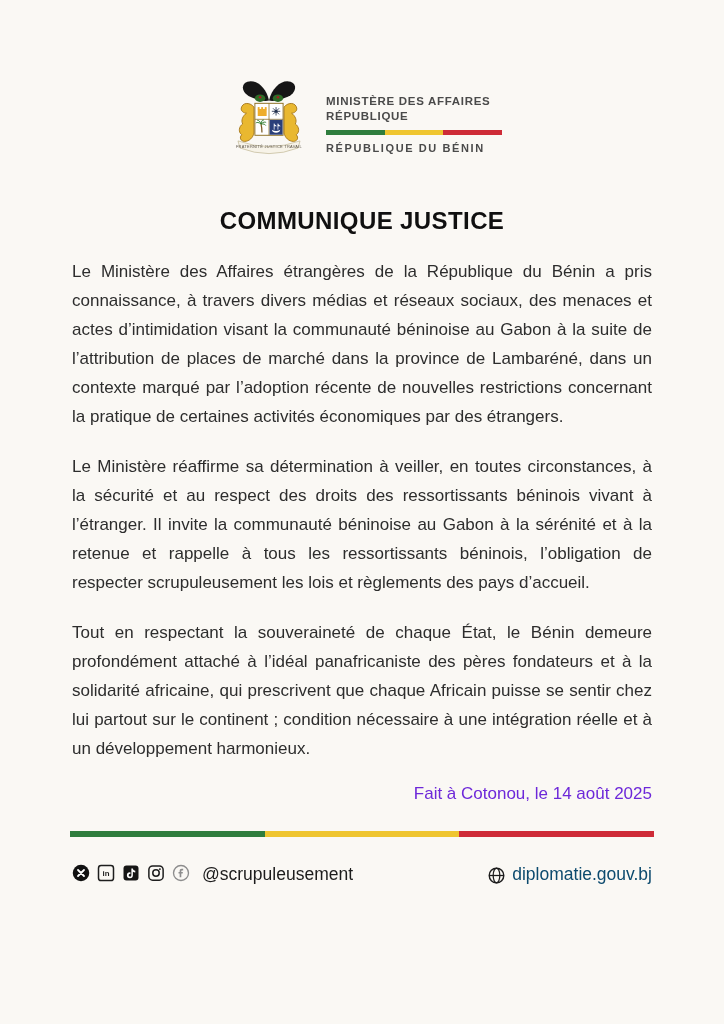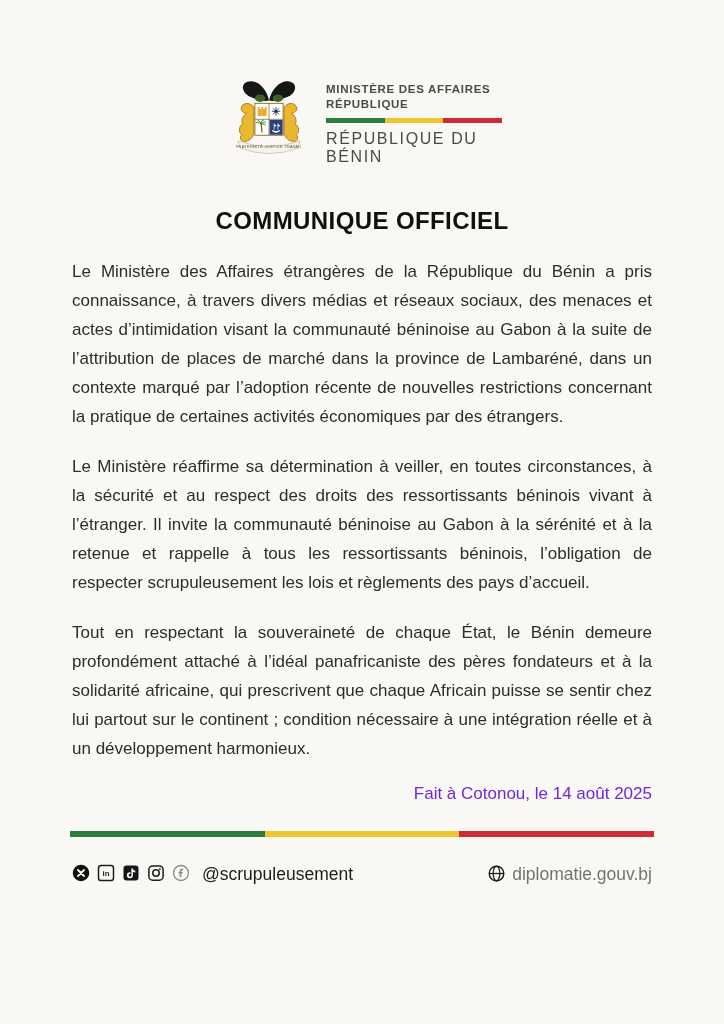--- a/index.html
+++ b/index.html
@@ -41,22 +41,22 @@
   .flag-bar{
     display:flex;
     height:4.5px;
     margin:6px 0 7px;
   }
   .flag-bar span{flex:1 1 33.33%;}
   .seg-green{background:var(--flag-green);}
   .seg-yellow{background:var(--flag-yellow);}
   .seg-red{background:var(--flag-red);}
   .republic{
-    font-size:16px;
-    font-weight:normal;
+    font-size:11px;
+    font-weight:bold;
     letter-spacing:1.6px;
     color:#4a4a4a;
   }
   
   .doc-title{
     margin:36px 0 0;
     text-align:center;
     font-size:24px;
     font-weight:bold;
     letter-spacing:.4px;
@@ -96,24 +96,24 @@
     gap:7px;
   }
   .social svg{display:block;}
   .handle{
     margin-left:5px;
     font-size:17.5px;
     color:#1c1c1c;
   }
   .website{
     display:flex;
-    align-items:flex-start;
+    align-items:flex-end;
     gap:6px;
     font-size:17.5px;
-    color:#737373;
+    color:#0c4a6e;
   }
 </style>
 </head>
 <body>
 
 <div class="page">
 
   <header class="doc-header">
     <div class="emblem">
       <svg viewBox="0 0 100 100" width="94" height="94">
@@ -175,21 +175,21 @@
       <div class="ministry-line">RÉPUBLIQUE</div>
       <div class="flag-bar">
         <span class="seg-green"></span>
         <span class="seg-yellow"></span>
         <span class="seg-red"></span>
       </div>
       <div class="republic">RÉPUBLIQUE DU BÉNIN</div>
     </div>
   </header>
 
-  <h1 class="doc-title">COMMUNIQUE OFFICIEL</h1>
+  <h1 class="doc-title">COMMUNIQUE JUSTICE</h1>
 
   <main class="doc-body">
     <p>Le Ministère des Affaires étrangères de la République du Bénin a pris connaissance, à travers divers médias et réseaux sociaux, des menaces et actes d’intimidation visant la communauté béninoise au Gabon à la suite de l’attribution de places de marché dans la province de Lambaréné, dans un contexte marqué par l’adoption récente de nouvelles restrictions concernant la pratique de certaines activités économiques par des étrangers.</p>
     <p>Le Ministère réaffirme sa détermination à veiller, en toutes circonstances, à la sécurité et au respect des droits des ressortissants béninois vivant à l’étranger. Il invite la communauté béninoise au Gabon à la sérénité et à la retenue et rappelle à tous les ressortissants béninois, l’obligation de respecter scrupuleusement les lois et règlements des pays d’accueil.</p>
     <p>Tout en respectant la souveraineté de chaque État, le Bénin demeure profondément attaché à l’idéal panafricaniste des pères fondateurs et à la solidarité africaine, qui prescrivent que chaque Africain puisse se sentir chez lui partout sur le continent ; condition nécessaire à une intégration réelle et à un développement harmonieux.</p>
   </main>
 
   <div class="dateline">Fait à Cotonou, le 14 août 2025</div>
 
   <div class="flag-bar footer-bar">

